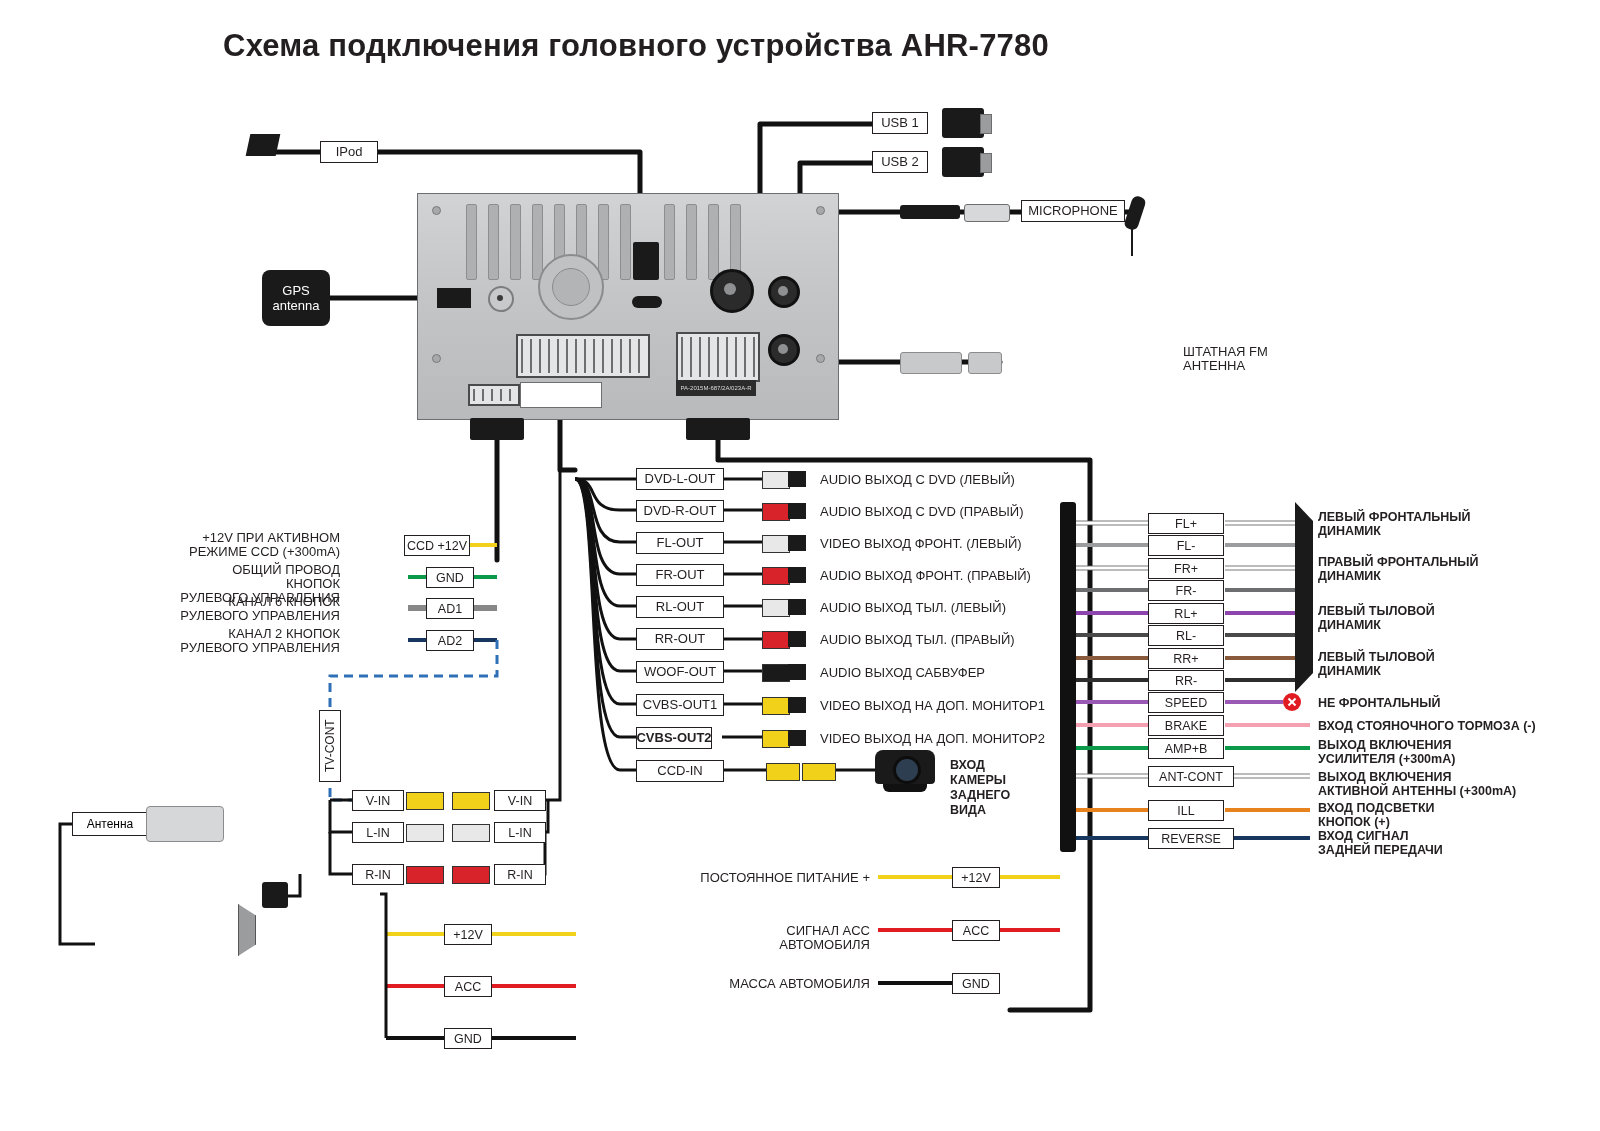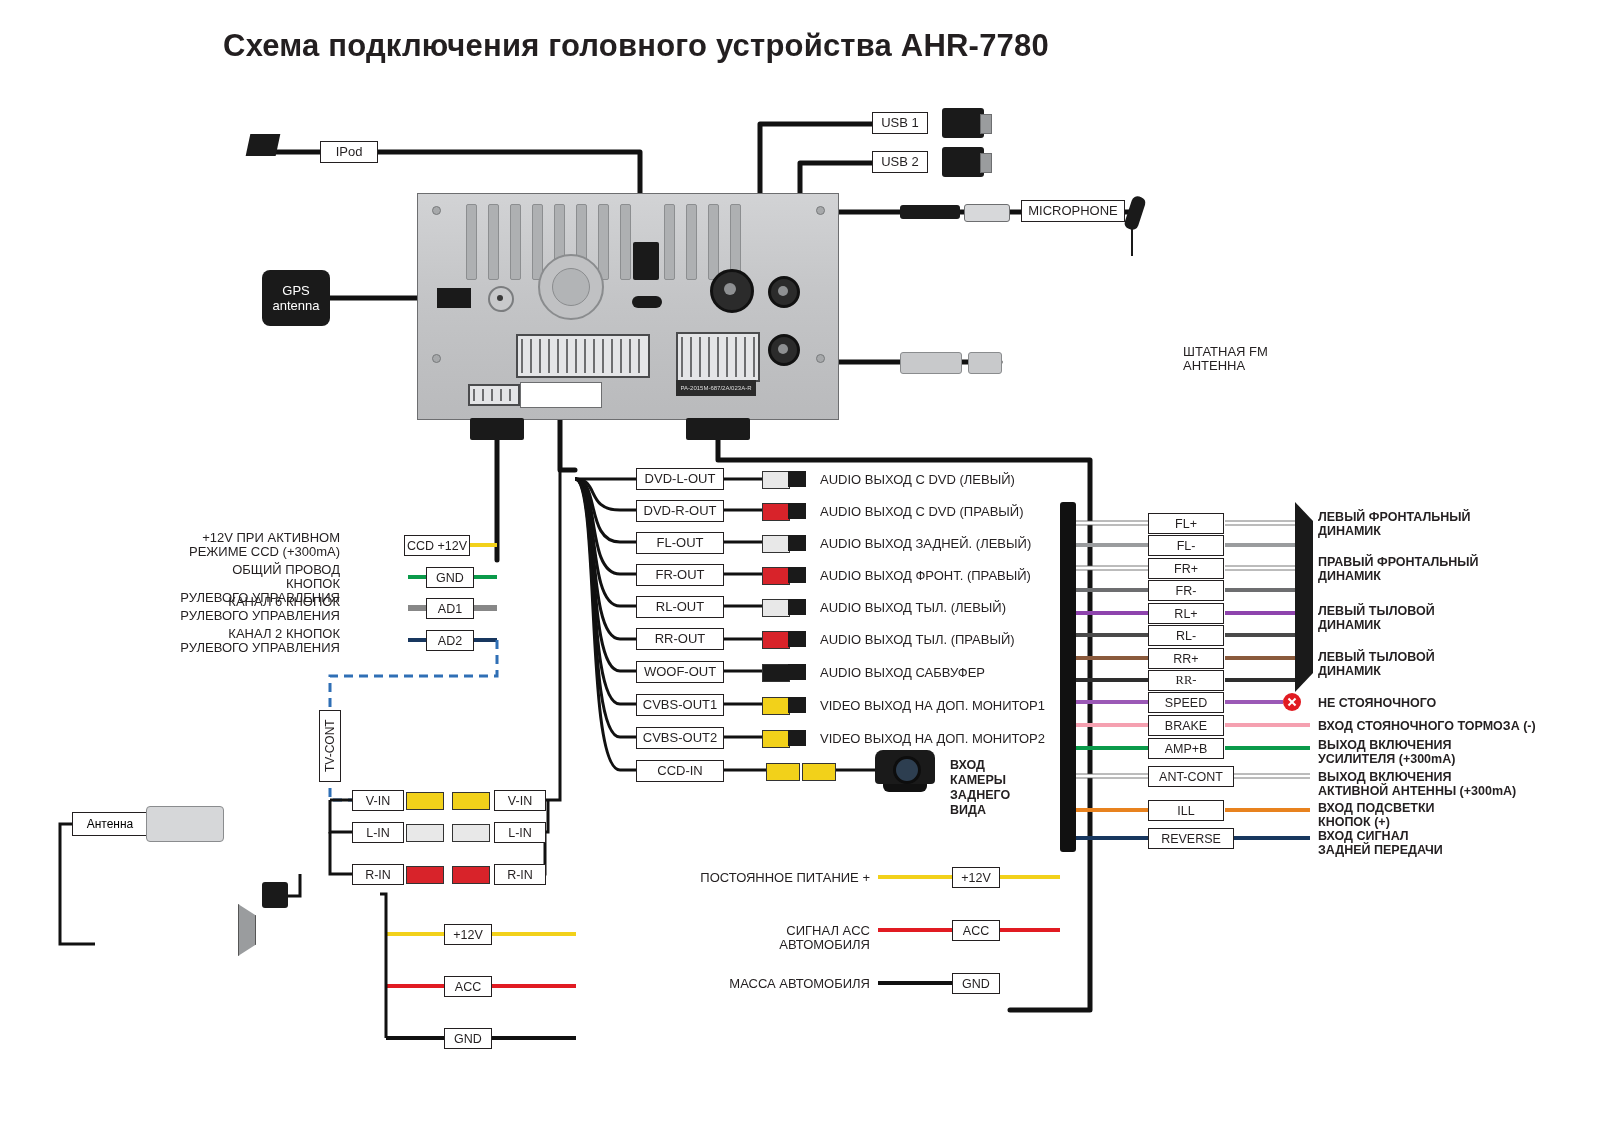--- a/index.html
+++ b/index.html
@@ -331,21 +331,21 @@
   <div class="abs" style="left:262px;top:882px;width:26px;height:26px;background:#1a1a1a;border-radius:3px;"></div>
 
   <div class="lbl" style="left:636px;top:468px;width:88px;">DVD-L-OUT</div>
   <div class="lbl" style="left:636px;top:500px;width:88px;">DVD-R-OUT</div>
   <div class="lbl" style="left:636px;top:532px;width:88px;">FL-OUT</div>
   <div class="lbl" style="left:636px;top:564px;width:88px;">FR-OUT</div>
   <div class="lbl" style="left:636px;top:596px;width:88px;">RL-OUT</div>
   <div class="lbl" style="left:636px;top:628px;width:88px;">RR-OUT</div>
   <div class="lbl" style="left:636px;top:661px;width:88px;">WOOF-OUT</div>
   <div class="lbl" style="left:636px;top:694px;width:88px;">CVBS-OUT1</div>
-  <div class="lbl" style="left:636px;top:727px;width:88px;">CVBS-OUT2</div>
+  <div class="lbl" style="left:636px;top:727px;width:76px;font-weight:bold;">CVBS-OUT2</div>
   <div class="lbl" style="left:636px;top:760px;width:88px;">CCD-IN</div>
 
   <div class="abs" style="left:762px;top:471px;width:26px;height:16px;background:#e8e8e8;border:1px solid #333;"></div>
   <div class="abs" style="left:788px;top:471px;width:18px;height:16px;background:#1a1a1a;"></div>
   <div class="abs" style="left:762px;top:503px;width:26px;height:16px;background:#d8232a;border:1px solid #333;"></div>
   <div class="abs" style="left:788px;top:503px;width:18px;height:16px;background:#1a1a1a;"></div>
   <div class="abs" style="left:762px;top:535px;width:26px;height:16px;background:#e8e8e8;border:1px solid #333;"></div>
   <div class="abs" style="left:788px;top:535px;width:18px;height:16px;background:#1a1a1a;"></div>
   <div class="abs" style="left:762px;top:567px;width:26px;height:16px;background:#d8232a;border:1px solid #333;"></div>
   <div class="abs" style="left:788px;top:567px;width:18px;height:16px;background:#1a1a1a;"></div>
@@ -357,21 +357,21 @@
   <div class="abs" style="left:788px;top:664px;width:18px;height:16px;background:#1a1a1a;"></div>
   <div class="abs" style="left:762px;top:697px;width:26px;height:16px;background:#f2d11a;border:1px solid #333;"></div>
   <div class="abs" style="left:788px;top:697px;width:18px;height:16px;background:#1a1a1a;"></div>
   <div class="abs" style="left:762px;top:730px;width:26px;height:16px;background:#f2d11a;border:1px solid #333;"></div>
   <div class="abs" style="left:788px;top:730px;width:18px;height:16px;background:#1a1a1a;"></div>
   <div class="abs" style="left:766px;top:763px;width:32px;height:16px;background:#f2d11a;border:1px solid #333;"></div>
   <div class="abs" style="left:802px;top:763px;width:32px;height:16px;background:#f2d11a;border:1px solid #333;"></div>
 
   <div class="txt" style="left:820px;top:473px;">AUDIO ВЫХОД С DVD (ЛЕВЫЙ)</div>
   <div class="txt" style="left:820px;top:505px;">AUDIO ВЫХОД С DVD (ПРАВЫЙ)</div>
-  <div class="txt" style="left:820px;top:537px;">AUDIO ВЫХОД ЗАДНЕЙ. (ЛЕВЫЙ)</div>
+  <div class="txt" style="left:820px;top:537px;">VIDEO ВЫХОД ФРОНТ. (ЛЕВЫЙ)</div>
   <div class="txt" style="left:820px;top:569px;">AUDIO ВЫХОД ФРОНТ. (ПРАВЫЙ)</div>
   <div class="txt" style="left:820px;top:601px;">AUDIO ВЫХОД ТЫЛ. (ЛЕВЫЙ)</div>
   <div class="txt" style="left:820px;top:633px;">AUDIO ВЫХОД ТЫЛ. (ПРАВЫЙ)</div>
   <div class="txt" style="left:820px;top:666px;">AUDIO ВЫХОД САБВУФЕР</div>
   <div class="txt" style="left:820px;top:699px;">VIDEO ВЫХОД НА ДОП. МОНИТОР1</div>
   <div class="txt" style="left:820px;top:732px;">VIDEO ВЫХОД НА ДОП. МОНИТОР2</div>
   <div class="txt b" style="left:950px;top:758px;line-height:15px;font-size:12.5px;">ВХОД
 КАМЕРЫ
 ЗАДНЕГО
 ВИДА</div>
@@ -396,41 +396,41 @@
   <div class="abs" style="left:1295px;top:502px;width:18px;height:190px;background:#1a1a1a;clip-path:polygon(0 0,100% 10%,100% 90%,0 100%);"></div>
   <div class="abs" style="left:1060px;top:502px;width:16px;height:350px;background:#111;border-radius:3px;"></div>
 
   <div class="pin" style="left:1148px;top:513px;width:76px;">FL+</div>
   <div class="pin" style="left:1148px;top:535px;width:76px;">FL-</div>
   <div class="pin" style="left:1148px;top:558px;width:76px;">FR+</div>
   <div class="pin" style="left:1148px;top:580px;width:76px;">FR-</div>
   <div class="pin" style="left:1148px;top:603px;width:76px;">RL+</div>
   <div class="pin" style="left:1148px;top:625px;width:76px;">RL-</div>
   <div class="pin" style="left:1148px;top:648px;width:76px;">RR+</div>
-  <div class="pin" style="left:1148px;top:670px;width:76px;font-family:Liberation Serif, serif;">RR-</div>
+  <div class="pin" style="left:1148px;top:670px;width:76px;">RR-</div>
 
   <div class="pin" style="left:1148px;top:692px;width:76px;">SPEED</div>
   <div class="pin" style="left:1148px;top:715px;width:76px;">BRAKE</div>
   <div class="pin" style="left:1148px;top:738px;width:76px;">AMP+B</div>
   <div class="pin" style="left:1148px;top:766px;width:86px;">ANT-CONT</div>
   <div class="pin" style="left:1148px;top:800px;width:76px;">ILL</div>
   <div class="pin" style="left:1148px;top:828px;width:86px;">REVERSE</div>
 
   <div id="xmark"></div>
 
   <div class="txt b" style="left:1318px;top:510px;font-size:12.5px;">ЛЕВЫЙ ФРОНТАЛЬНЫЙ
 ДИНАМИК</div>
   <div class="txt b" style="left:1318px;top:555px;font-size:12.5px;">ПРАВЫЙ ФРОНТАЛЬНЫЙ
 ДИНАМИК</div>
   <div class="txt b" style="left:1318px;top:604px;font-size:12.5px;">ЛЕВЫЙ ТЫЛОВОЙ
 ДИНАМИК</div>
   <div class="txt b" style="left:1318px;top:650px;font-size:12.5px;">ЛЕВЫЙ ТЫЛОВОЙ
 ДИНАМИК</div>
 
-  <div class="txt b" style="left:1318px;top:696px;font-size:12.5px;">НЕ СТОЯНОЧНОГО</div>
+  <div class="txt b" style="left:1318px;top:696px;font-size:12.5px;">НЕ ФРОНТАЛЬНЫЙ</div>
   <div class="txt b" style="left:1318px;top:719px;font-size:12.5px;">ВХОД СТОЯНОЧНОГО ТОРМОЗА (-)</div>
   <div class="txt b" style="left:1318px;top:738px;font-size:12.5px;">ВЫХОД ВКЛЮЧЕНИЯ
 УСИЛИТЕЛЯ (+300mA)</div>
   <div class="txt b" style="left:1318px;top:770px;font-size:12.5px;">ВЫХОД ВКЛЮЧЕНИЯ
 АКТИВНОЙ АНТЕННЫ (+300mA)</div>
   <div class="txt b" style="left:1318px;top:801px;font-size:12.5px;">ВХОД ПОДСВЕТКИ
 КНОПОК (+)</div>
   <div class="txt b" style="left:1318px;top:829px;font-size:12.5px;">ВХОД СИГНАЛ
 ЗАДНЕЙ ПЕРЕДАЧИ</div>
 

